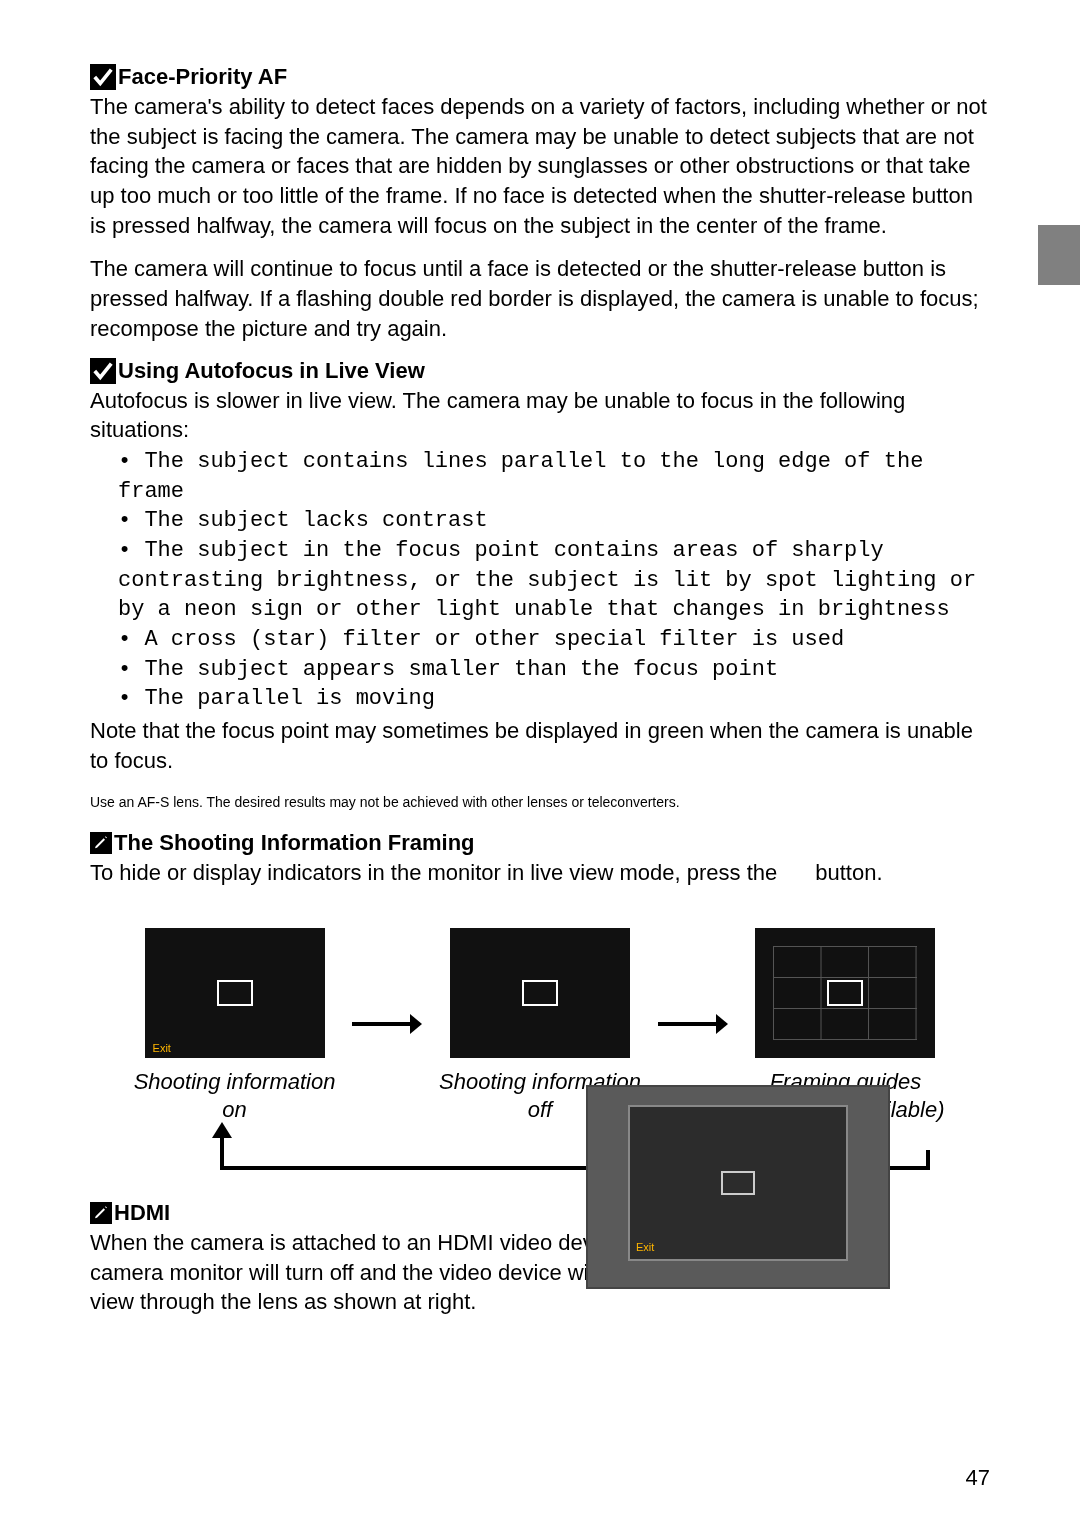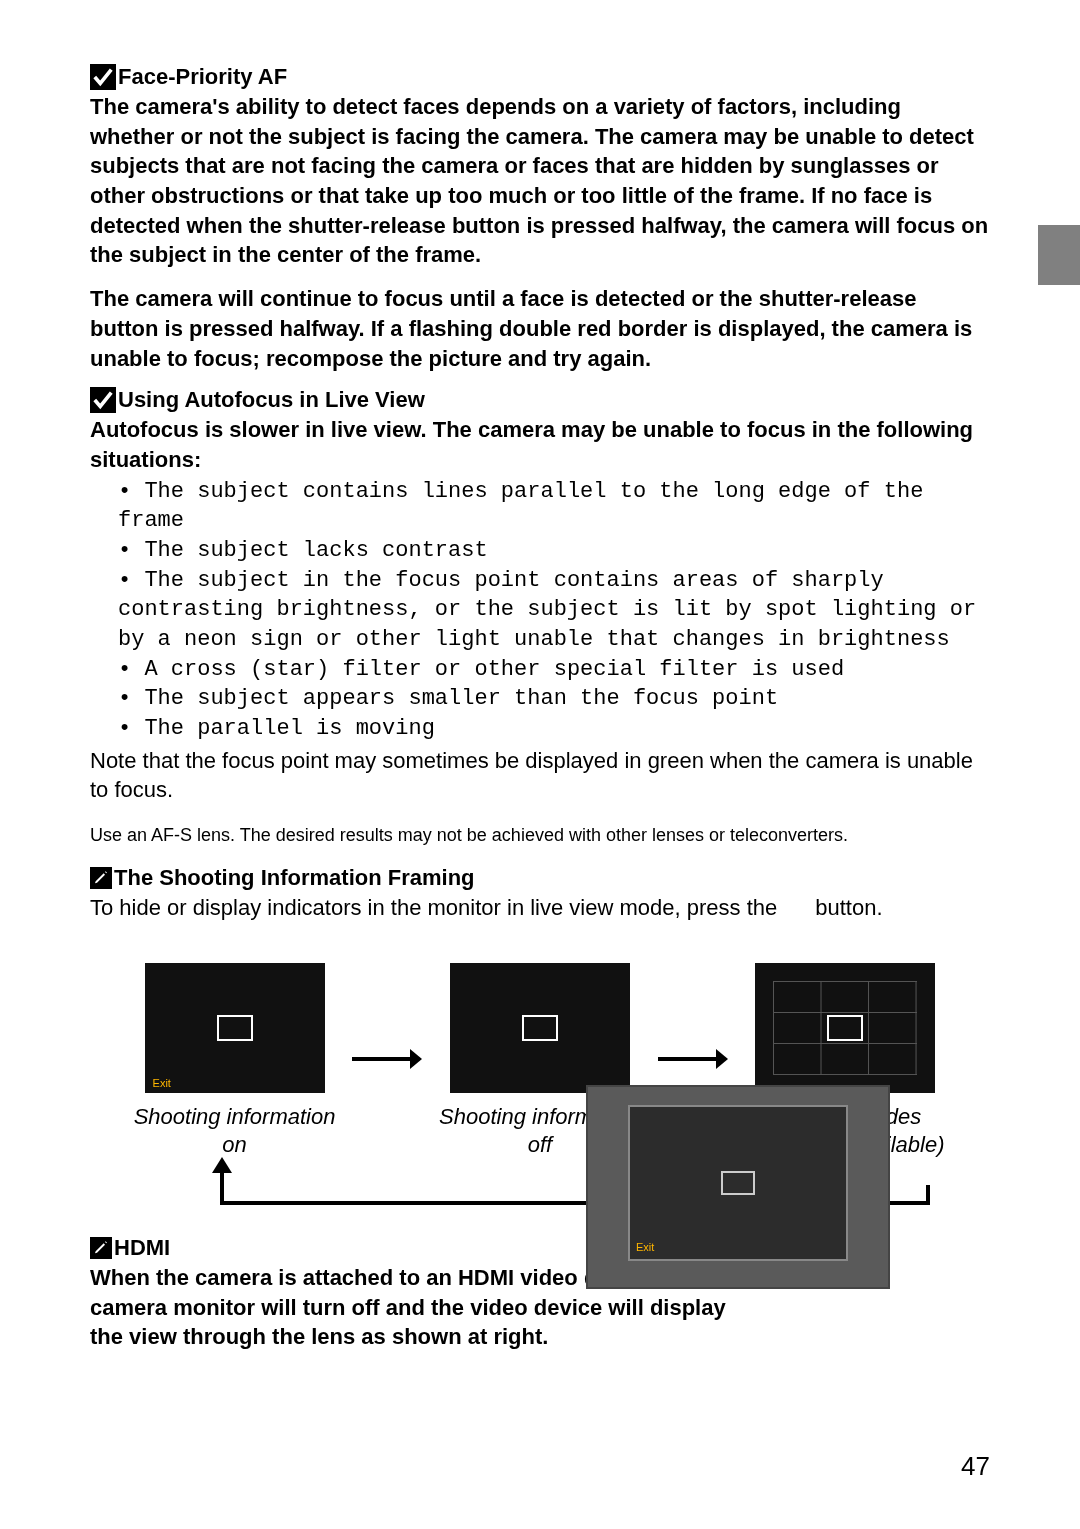--- a/index.html
+++ b/index.html
@@ -55,38 +55,37 @@
   }
   .icon-box-pencil svg { width: 16px; height: 16px; }
   .head-title {
     font-weight: 700;
     font-size: 22px;
   }
   p, .para {
     font-size: 22px;
     line-height: 1.35;
     margin: 2px 0 14px 0;
-    font-weight: bold;
   }
   .bullets {
     font-size: 22px;
     line-height: 1.35;
     margin-left: 28px;
     font-family: Liberation Mono, monospace;
   }
   .bullet-row::before {
     content: "• ";
   }
   .after-note {
     font-size: 22px;
     line-height: 1.35;
     margin-top: 2px;
   }
   .use-af {
-    font-size: 18px;
+    font-size: 14px;
     line-height: 1.35;
     margin-top: 18px;
     margin-bottom: 18px;
   }
   .info-line {
     font-size: 22px;
     line-height: 1.35;
     margin: 2px 0 40px 0;
   }
   .button-gap {
@@ -226,23 +225,23 @@
     position: absolute;
     bottom: 6px;
     left: 6px;
     font-size: 11px;
     color: #ffb600;
     font-family: Arial, sans-serif;
   }
 
   .page-num {
     position: absolute;
-    bottom: 47px;
+    bottom: 38px;
     right: 90px;
-    font-size: 26px;
+    font-size: 22px;
   }
 </style>
 </head>
 <body>
 
 <div class="page">
 
   <div class="side-tab">
     <span>
       <svg viewBox="0 0 24 24">

